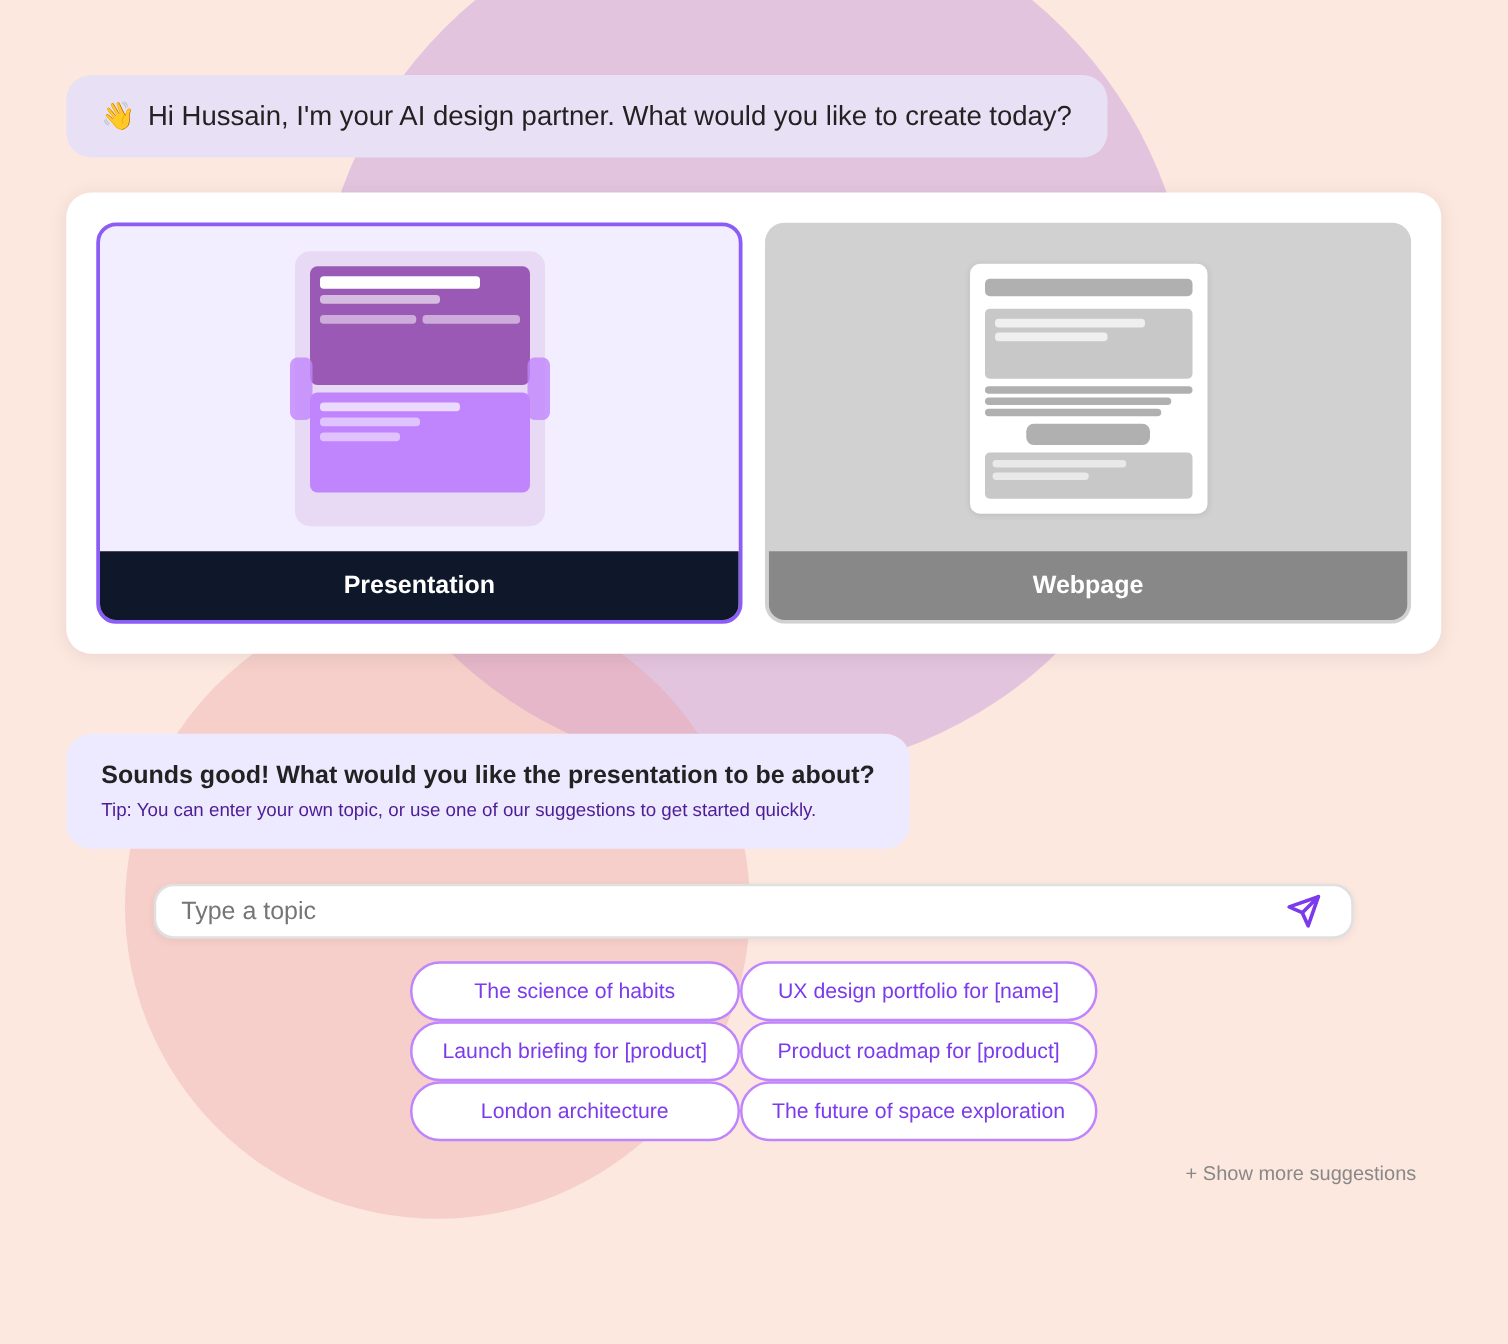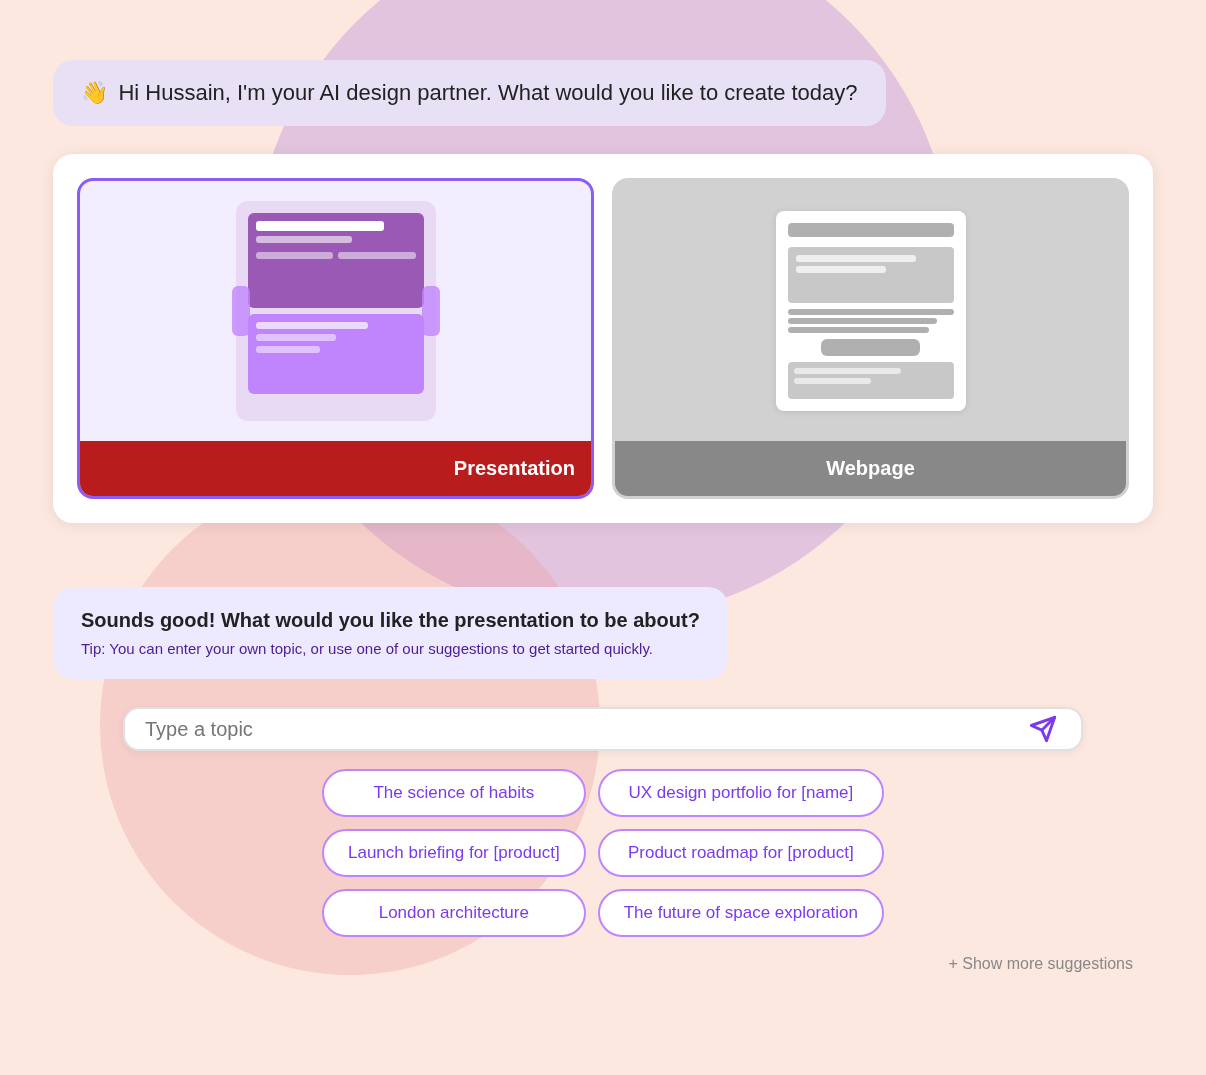--- a/index.html
+++ b/index.html
@@ -278,22 +278,21 @@
 
     
     .card-label {
       padding: 16px;
       text-align: center;
       font-size: 20px;
       font-weight: 600;
       color: white;
     }
     .type-card.selected .card-label {
-      background: #b91c1c;
-      text-align: right;
+      background: #0f172a;
     }
     .type-card:not(.selected) .card-label {
       background: #888;
     }
 
     
     .message-bubble {
       background: #ede9ff;
       border-radius: 20px;
       padding: 22px 28px;
@@ -350,21 +349,20 @@
     }
     .send-icon {
       width: 28px;
       height: 28px;
     }
 
     
     .suggestions-grid {
       display: grid;
       grid-template-columns: repeat(2, auto);
-      gap: 12px;
       justify-content: center;
     }
     .suggestion-chip {
       background: white;
       border: 2px solid #c084fc;
       border-radius: 30px;
       padding: 12px 24px;
       font-size: 17px;
       font-weight: 500;
       color: #7c3aed;

